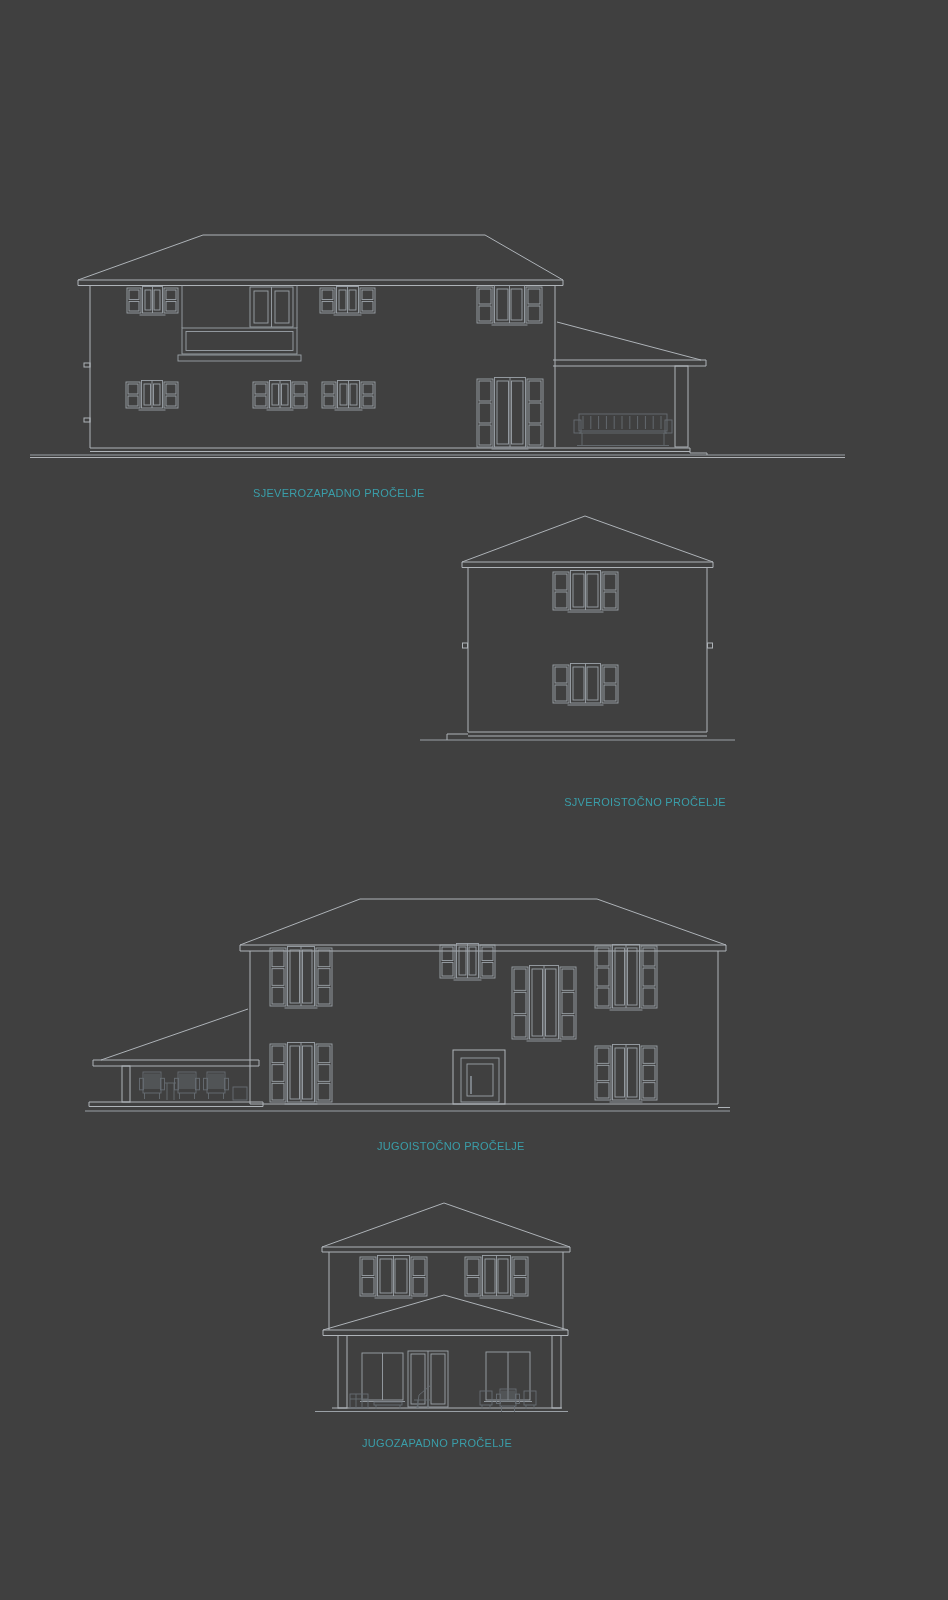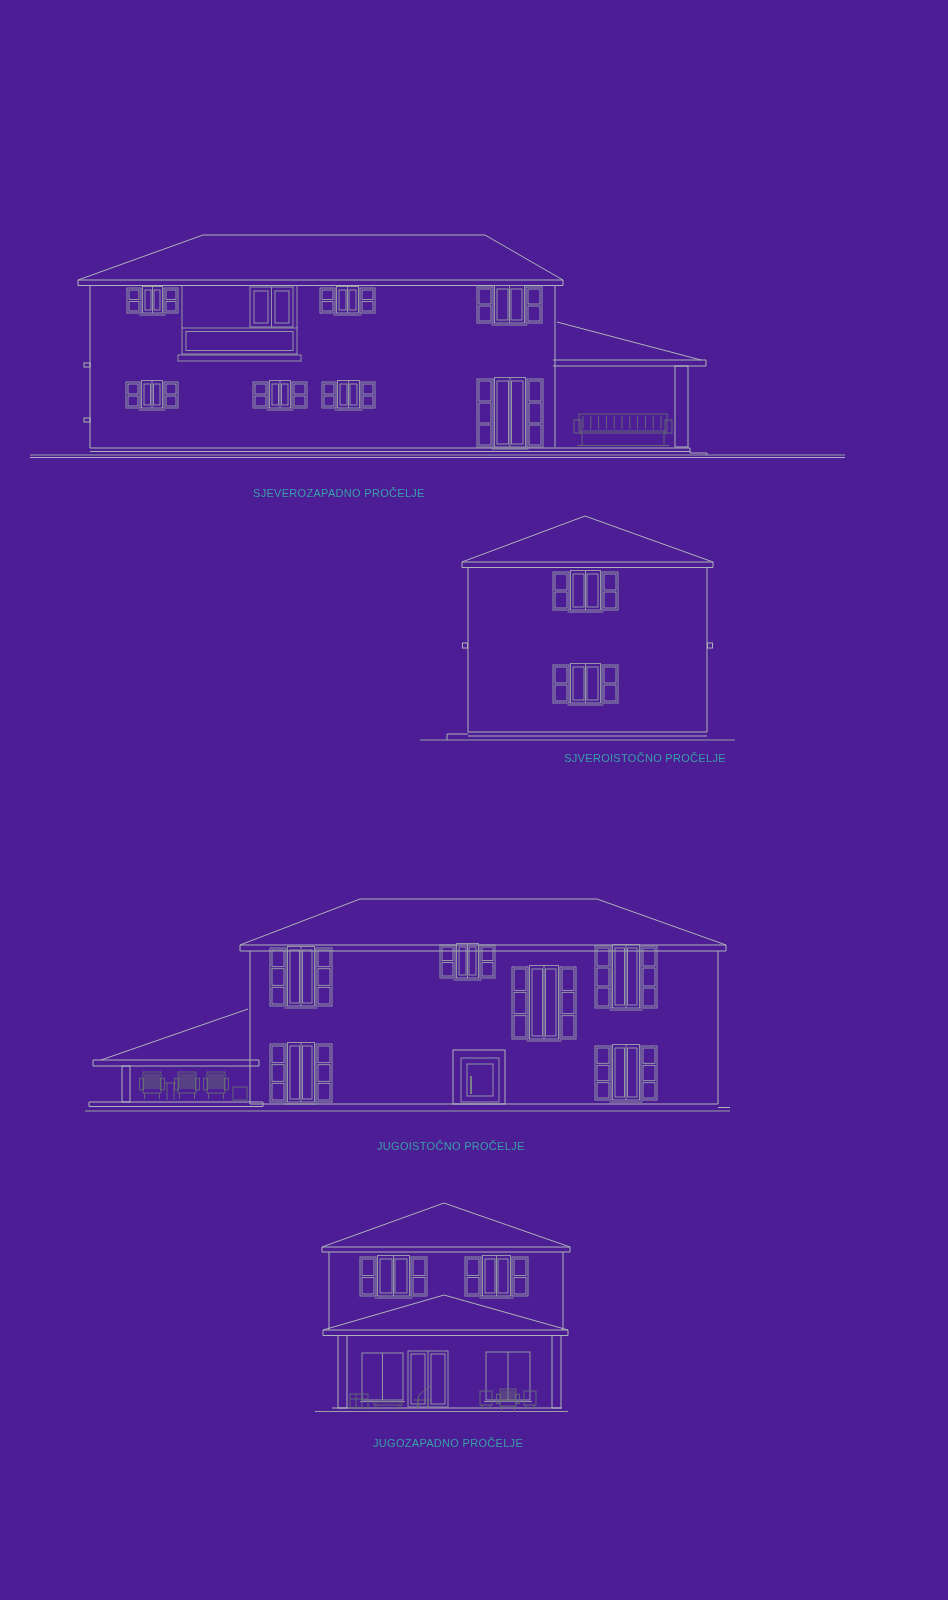--- a/index.html
+++ b/index.html
@@ -1,17 +1,17 @@
 <!DOCTYPE html>
 <html style="--line: #aeb3b8;"><head>
 <meta charset="utf-8">
 <style>
   *{box-sizing:border-box}
   html,body{margin:0;padding:0;background:#fff}
-  .sheet{position:relative;width:948px;height:1600px;background:#4c1d95;overflow:hidden;
+  .sheet{position:relative;width:948px;height:1600px;background:#404040;overflow:hidden;
          font-family:"Liberation Sans",sans-serif}
   .elev{position:absolute;margin:0;padding:0}
   .elev svg{display:block;width:100%;height:100%}
   .caption{position:absolute;font-size:11px;letter-spacing:.3px;color:#3a9ea9;
            text-align:center;white-space:nowrap;line-height:13px}
   .ln {fill:none;stroke:var(--line,#aeb3b8);stroke-width:1}
   .wn {fill:none;stroke:#9ba2a8;stroke-width:.9}
   .fur{fill:none;stroke:#676d73;stroke-width:.9}
   .gnd{fill:none;stroke:#9aa0a6;stroke-width:1.2}
   .gnd2{fill:none;stroke:#cdd1d5;stroke-width:.8}
@@ -188,21 +188,21 @@
         <rect x="182" y="155" width="16" height="38" class="wn"></rect>
         <rect x="184" y="157" width="12" height="16" class="wn"></rect>
         <rect x="184" y="175" width="12" height="16" class="wn"></rect>
         <rect x="150.5" y="153.5" width="30" height="39.5" class="wn"></rect>
         <line x1="165.5" y1="153.5" x2="165.5" y2="193" class="wn"></line>
         <rect x="153" y="157" width="11" height="33" class="wn"></rect>
         <rect x="167" y="157" width="11" height="33" class="wn"></rect>
         <line x1="147.5" y1="195" x2="183.5" y2="195" class="wn"></line>
       </svg>
   </figure>
-  <div class="caption" style="left: 557px; top: 752px; width: 176px; color: rgb(58, 158, 169);">SJVEROISTOČNO PROČELJE</div>
+  <div class="caption" style="left: 557px; top: 796px; width: 176px; color: rgb(58, 158, 169);">SJVEROISTOČNO PROČELJE</div>
 
   <figure class="elev" style="left:85px;top:868px;width:645px;height:250px">
     <svg viewBox="0 0 645 250">
         <line x1="0" y1="243" x2="645" y2="243" class="gnd"></line>
         <polyline points="155,77 275,31 512,31 641,77" class="ln"></polyline>
         <line x1="155" y1="77" x2="641" y2="77" class="ln"></line>
         <line x1="155" y1="83" x2="641" y2="83" class="ln"></line>
         <line x1="155" y1="77" x2="155" y2="83" class="ln"></line>
         <line x1="641" y1="77" x2="641" y2="83" class="ln"></line>
         <line x1="165" y1="83" x2="165" y2="236" class="ln"></line>
@@ -421,15 +421,15 @@
         <line x1="191.5" y1="218" x2="191.5" y2="224" class="fur"></line>
         <line x1="204.5" y1="218" x2="204.5" y2="224" class="fur"></line>
         <rect x="170" y="203" width="12" height="14" class="fur"></rect>
         <line x1="172" y1="217" x2="172" y2="221" class="fur"></line>
         <line x1="180" y1="217" x2="180" y2="221" class="fur"></line>
         <rect x="214" y="203" width="12" height="14" class="fur"></rect>
         <line x1="216" y1="217" x2="216" y2="221" class="fur"></line>
         <line x1="224" y1="217" x2="224" y2="221" class="fur"></line>
       </svg>
   </figure>
-  <div class="caption" style="left: 373px; top: 1437px; width: 150px; color: rgb(58, 158, 169);">JUGOZAPADNO PROČELJE</div>
+  <div class="caption" style="left: 362px; top: 1437px; width: 150px; color: rgb(58, 158, 169);">JUGOZAPADNO PROČELJE</div>
 
 </div>
 
 </body></html>

